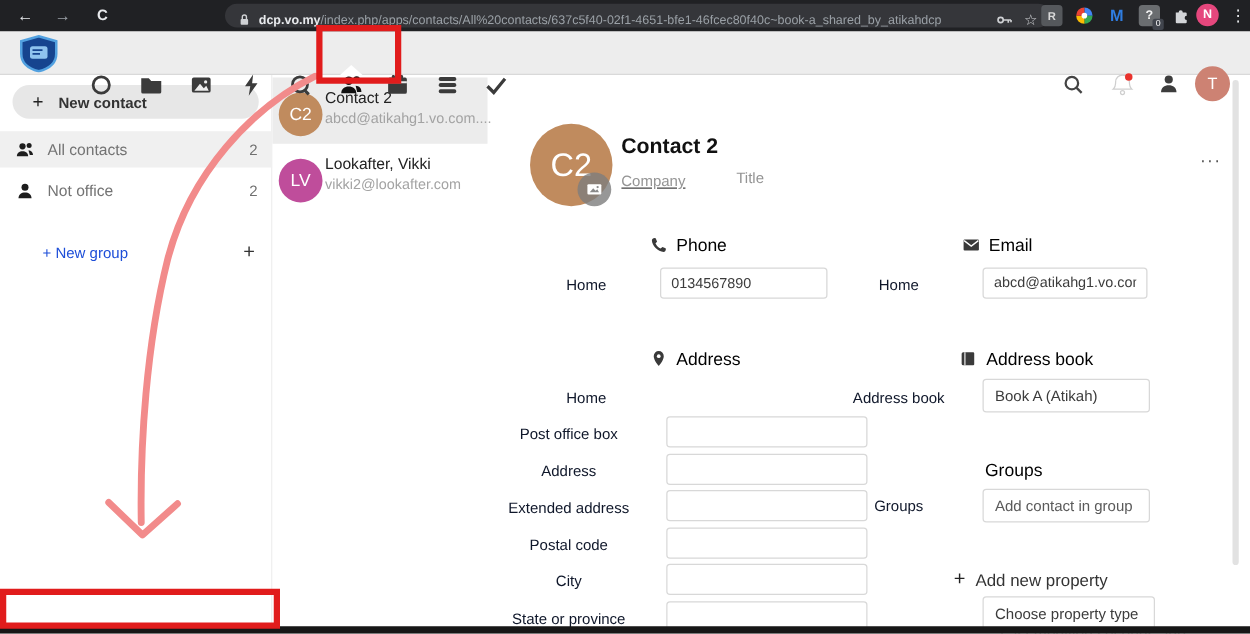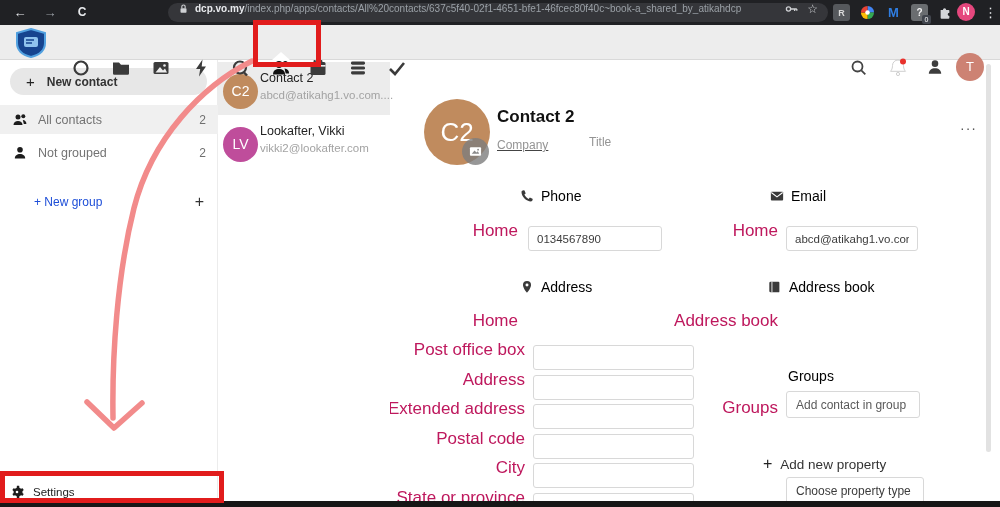--- a/index.html
+++ b/index.html
@@ -5,21 +5,21 @@
   * { margin:0; padding:0; box-sizing:border-box; }
   html,body { width:1000px; height:507px; }
   body { font-family:"Liberation Sans", sans-serif; position:relative; background:#fff; overflow:hidden; }
   .abs { position:absolute; }
 
   
   .browser-bar { left:0; top:0; width:1000px; height:25px; background:#202124; z-index:10; }
   .nav-btn { top:3px; width:20px; height:19px; color:#e8eaed; font-size:13px; line-height:19px; text-align:center; cursor:pointer; }
   .nav-btn.fwd { color:#9aa0a6; }
   .nav-btn.reload { font-weight:bold; font-size:12px; }
-  .omnibox { left:168px; top:3px; width:660px; height:19px; background:#35363a; border-radius:10px; display:flex; align-items:flex-start; padding:0 10px; }
+  .omnibox { left:180px; top:3px; width:660px; height:19px; background:#35363a; border-radius:10px; display:flex; align-items:flex-end; padding:0 10px; }
   .url { font-size:10px; color:#9aa0a6; white-space:nowrap; overflow:hidden; margin-left:6px; flex:1; }
   .url b { color:#e8eaed; font-weight:bold; }
   .omni-ico { display:flex; align-items:center; margin-left:8px; }
   .star-glyph { color:#cfd1d4; font-size:12px; line-height:12px; }
   .ext { top:4px; width:17px; height:17px; display:flex; align-items:center; justify-content:center; }
   .ext-r { background:#55585c; border-radius:3px; color:#d9d9d9; font-size:9px; font-weight:bold; }
   .ext-q { background:#6a6d70; border-radius:3px; color:#f1f1f1; font-size:10px; font-weight:bold; position:absolute; }
   .ext-q .badge { position:absolute; right:-3px; bottom:-3px; width:9px; height:9px; background:#41454d; border-radius:2px; color:#fff; font-size:7px; line-height:9px; text-align:center; font-weight:normal; }
   .ext-m { color:#2f7de1; font-weight:bold; font-size:13px; }
   .profile-n { top:3px; width:18px; height:18px; border-radius:50%; background:#e5477d; color:#fff; font-size:10px; font-weight:bold; line-height:18px; text-align:center; }
@@ -62,22 +62,22 @@
   
   .main { left:390px; top:60px; width:610px; height:441px; background:#fff; z-index:1; }
   .big-avatar { left:34px; top:39px; width:66px; height:66px; border-radius:50%; background:#c08b5e; color:#fff; font-size:26px; text-align:center; line-height:66px; }
   .photo-overlay { left:72px; top:78px; width:27px; height:27px; border-radius:50%; background:rgba(125,125,125,.8); display:flex; align-items:center; justify-content:center; cursor:pointer; }
   .d-name { left:107px; top:47px; font-size:17px; font-weight:bold; color:#111; }
   .ipt-ghost { position:absolute; border:none; outline:none; font-family:"Liberation Sans",sans-serif; font-size:12px; color:#444; background:transparent; }
   .ipt-ghost::placeholder { color:#949494; }
   .menu-dots { left:570px; top:60px; font-size:14px; color:#555; letter-spacing:1px; cursor:pointer; }
   .sec-hd { position:absolute; display:flex; align-items:center; font-size:14px; color:#000000; }
   .sec-hd svg { width:14px; height:14px; margin-right:7px; color:#3a3a3a; }
-  .f-lbl { position:absolute; font-size:17px; color:#be185d; text-align:right; }
-  .ipt { position:absolute; height:25px; border:1px solid #d8d8d8; border-radius:3px; background:#fff; font-family:"Liberation Sans",sans-serif; font-size:11.5px; color:#3c3c3c; padding:0 8px; outline:none;margin-top:12px; }
+  .f-lbl { position:absolute; font-size:12px; color:#0f172a; text-align:center; }
+  .ipt { position:absolute; height:25px; border:1px solid #d8d8d8; border-radius:3px; background:#fff; font-family:"Liberation Sans",sans-serif; font-size:11.5px; color:#3c3c3c; padding:0 8px; outline:none; }
   .sel { position:absolute; height:27px; border:1px solid #d8d8d8; border-radius:3px; background:#fff; font-size:12px; color:#3c3c3c; display:flex; align-items:center; padding:0 9px; cursor:pointer; white-space:nowrap; overflow:hidden; }
   .add-prop { left:373px; top:395px; display:flex; align-items:center; cursor:pointer; }
   .add-prop .plus { font-size:16px; color:#222; margin-right:8px; }
   .add-prop .ap-lbl { font-size:13.5px; color:#333; }
   .watermark { left:410px; top:424px; font-size:12.5px; color:#cdcdcd; z-index:5; white-space:nowrap;margin-top:16px; }
   .scrollbar { left:596px; top:4px; width:5px; height:388px; background:#e2e2e2; border-radius:3px; }
 
   
   .anno-box { border:5px solid #e11c1c; z-index:80; pointer-events:none; }
   .anno-arrow { left:0; top:0; width:1000px; height:507px; z-index:78; pointer-events:none; }
@@ -240,38 +240,29 @@
     <span class="s-count">2</span>
   </div>
 
   <div class="abs side-row" style="top:78px">
     <span class="s-ico">
       <svg viewBox="0 0 16 16" width="16" height="16">
           <circle cx="8" cy="4.8" r="2.8" fill="#1d1d1d"></circle>
           <path d="M2.8 13.5c0-3 2.3-4.6 5.2-4.6s5.2 1.6 5.2 4.6z" fill="#1d1d1d"></path>
         </svg>
     </span>
-    <span class="s-lbl">Not grouped</span>
+    <span class="s-lbl">Not office</span>
     <span class="s-count">2</span>
   </div>
 
   <div class="abs new-group-row">
     <span class="g-lbl"><span>+</span> <span>New group</span></span>
     <span class="g-plus">+</span>
   </div>
 
-  <div class="abs settings-row">
-    <span class="gear">
-      <svg viewBox="0 0 16 16" width="14" height="14">
-          <path d="M8 4.8a3.2 3.2 0 1 0 0 6.4 3.2 3.2 0 0 0 0-6.4zm6.3 3.2c0-.4 0-.7-.1-1l1.5-1.2-1.3-2.2-1.8.7c-.5-.5-1.1-.8-1.8-1L10.5.9h-2.6l-.3 2.4c-.7.2-1.3.5-1.8 1L4 3.6 2.7 5.8l1.5 1.2c-.1.3-.1.6-.1 1s0 .7.1 1l-1.5 1.2 1.3 2.2 1.8-.7c.5.5 1.1.8 1.8 1l.3 2.4h2.6l.3-2.4c.7-.2 1.3-.5 1.8-1l1.8.7 1.3-2.2-1.5-1.2c.1-.3.1-.6.1-1z" fill="#1d1d1d"></path>
-          <circle cx="8" cy="8" r="1.5" fill="#fff"></circle>
-        </svg>
-    </span>
-    <span class="set-lbl">Settings</span>
-  </div>
 </div>
 
 <div class="abs clist">
   <div class="abs hamburger">
       <span></span>
       <span></span>
       <span></span>
     </div>
 
   <div class="abs citem selected" style="top:2px">
@@ -343,20 +334,21 @@
   <input class="ipt" style="left: 143px; top: 421px; width: 161px;">
 
   <div class="sec-hd" style="left:378px; top:219px">
     <svg viewBox="0 0 16 16">
         <path d="M3 2h9a1 1 0 0 1 1 1v10a1 1 0 0 1-1 1H3a1.5 1.5 0 0 1-1.5-1.5v-9A1.5 1.5 0 0 1 3 2z" fill="#3a3a3a"></path>
         <path d="M4.5 2v12" stroke="#fff" stroke-width="1"></path>
       </svg>
     <span>Address book</span>
   </div>
   <div class="f-lbl" style="left:270px; top:251px; width:118px">Address book</div>
+  <div class="sel" style="left:396px; top:243px; width:134px">Book A (Atikah)</div>
 
   <div class="sec-hd" style="left:398px; top:308px">
     <span>Groups</span>
   </div>
   <div class="f-lbl" style="left:270px; top:338px; width:118px">Groups</div>
   <div class="sel" style="left:396px; top:331px; width:134px; color:#5a5a5a">Add contact in group</div>
 
   <div class="abs add-prop">
     <span class="plus">+</span>
     <span class="ap-lbl">Add new property</span>

